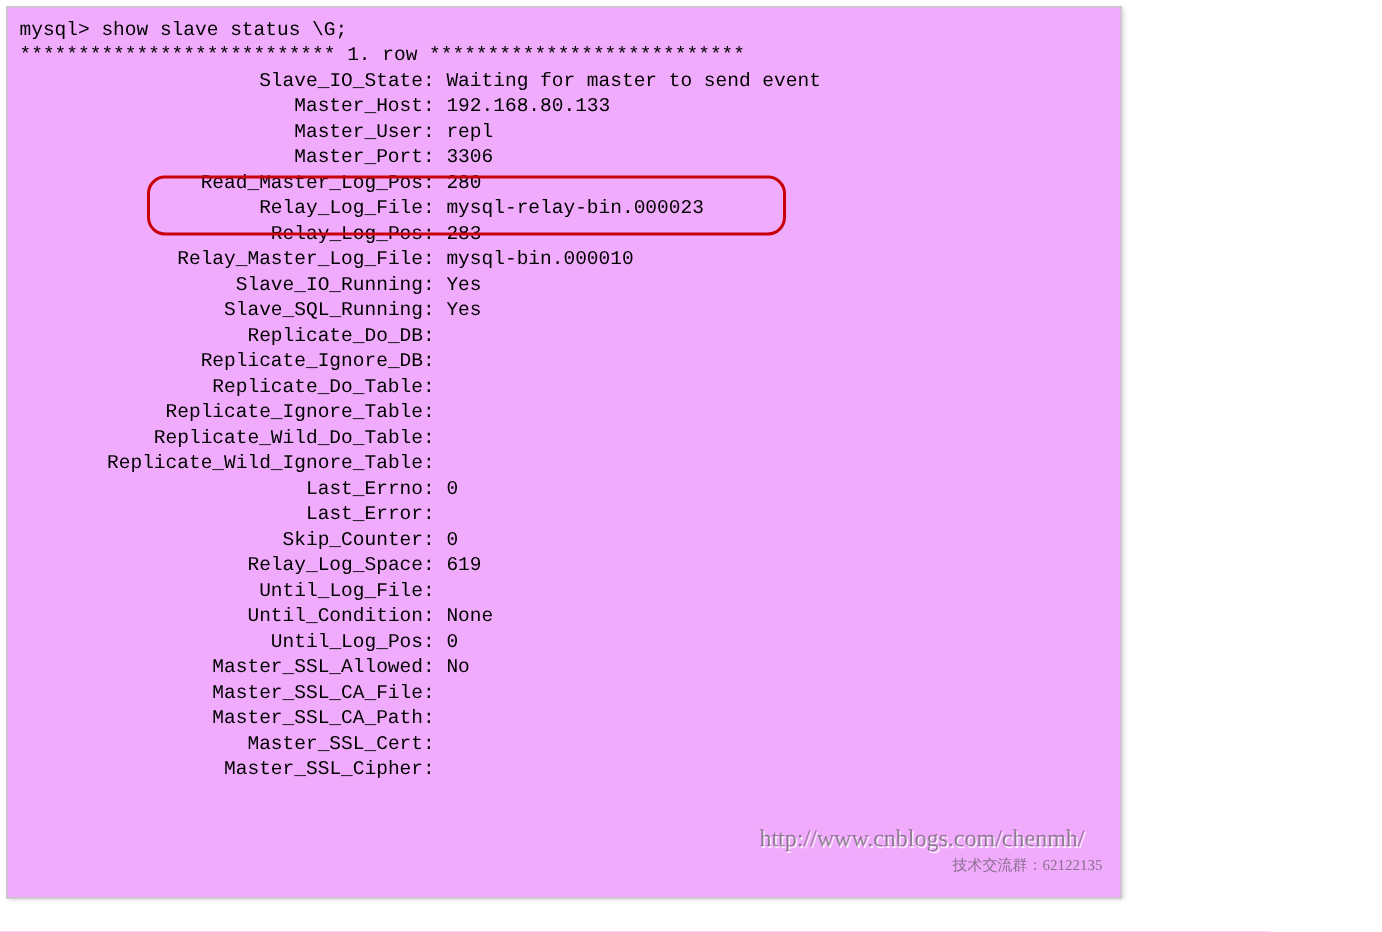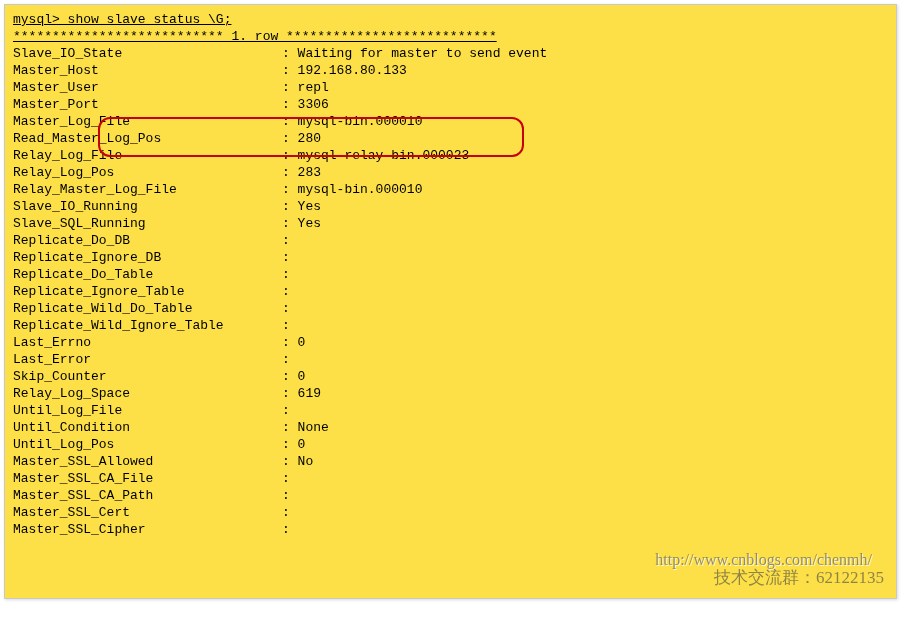--- a/index.html
+++ b/index.html
@@ -9,35 +9,35 @@
       font-family: "Courier New", Consolas, monospace;
       font-size: 13px;
       line-height: 17px;
       position: relative;
     }
     .terminal {
       margin: 4px;
       padding: 6px 8px;
       border: 1px solid #c8c8c8;
       box-shadow: 1px 1px 3px rgba(0,0,0,0.15);
-      background: #fde047;
-      width: 893px;
+      background: #f0abfc;
+      width: 744px;
       height: 595px;
       box-sizing: border-box;
       overflow: hidden;
       color: #000000;
       position: relative;
-      text-decoration: underline;
     }
     .row {
       white-space: pre;
     }
     .key {
       display: inline-block;
       width: 269px;
+      text-align: right;
     }
     .sep {
       display: inline-block;
     }
     .val {
       display: inline-block;
       text-align: center;
     }
     .highlight-box {
       position: absolute;
@@ -57,37 +57,36 @@
       font-size: 16px;
       color: rgba(80,80,80,0.6);
       text-shadow: 1px 1px 0 rgba(255,255,255,0.8);
       pointer-events: none;
     }
     .watermark-note {
       position: absolute;
       right: 12px;
       bottom: 12px;
       font-family: "SimSun", serif;
-      font-size: 17px;
+      font-size: 10px;
       color: rgba(70,70,70,0.6);
       pointer-events: none;
     }
   </style>
 </head>
 <body>
 
 <div class="terminal">
   <div class="row">mysql&gt; show slave status \G;</div>
   <div class="row">*************************** 1. row ***************************</div>
   <div id="field-rows">
       <div class="row"><span class="key">Slave_IO_State</span><span class="sep">: </span><span class="val">Waiting for master to send event</span></div>
       <div class="row"><span class="key">Master_Host</span><span class="sep">: </span><span class="val">192.168.80.133</span></div>
       <div class="row"><span class="key">Master_User</span><span class="sep">: </span><span class="val">repl</span></div>
       <div class="row"><span class="key">Master_Port</span><span class="sep">: </span><span class="val">3306</span></div>
-      <div class="row"><span class="key">Master_Log_File</span><span class="sep">: </span><span class="val">mysql-bin.000010</span></div>
       <div class="row"><span class="key">Read_Master_Log_Pos</span><span class="sep">: </span><span class="val">280</span></div>
       <div class="row"><span class="key">Relay_Log_File</span><span class="sep">: </span><span class="val">mysql-relay-bin.000023</span></div>
       <div class="row"><span class="key">Relay_Log_Pos</span><span class="sep">: </span><span class="val">283</span></div>
       <div class="row"><span class="key">Relay_Master_Log_File</span><span class="sep">: </span><span class="val">mysql-bin.000010</span></div>
       <div class="row"><span class="key">Slave_IO_Running</span><span class="sep">: </span><span class="val">Yes</span></div>
       <div class="row"><span class="key">Slave_SQL_Running</span><span class="sep">: </span><span class="val">Yes</span></div>
       <div class="row"><span class="key">Replicate_Do_DB</span><span class="sep">: </span><span class="val"></span></div>
       <div class="row"><span class="key">Replicate_Ignore_DB</span><span class="sep">: </span><span class="val"></span></div>
       <div class="row"><span class="key">Replicate_Do_Table</span><span class="sep">: </span><span class="val"></span></div>
       <div class="row"><span class="key">Replicate_Ignore_Table</span><span class="sep">: </span><span class="val"></span></div>

